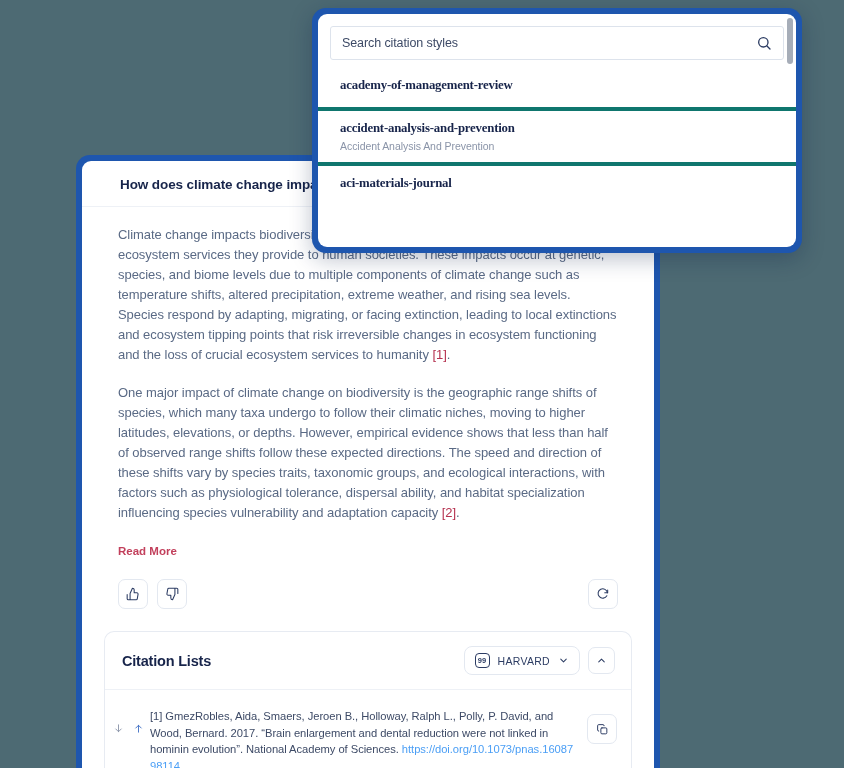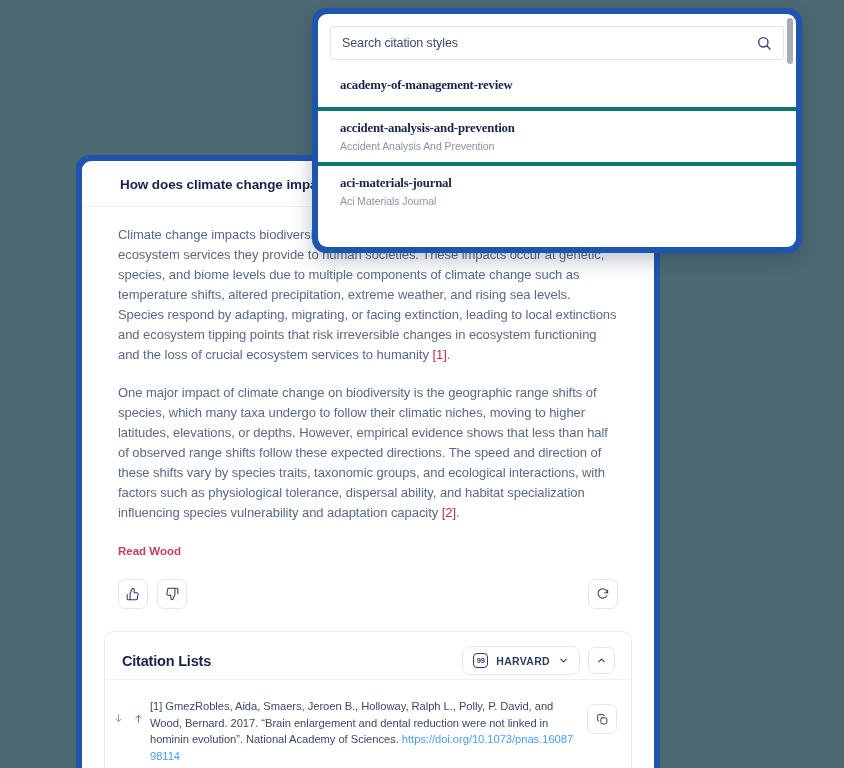--- a/index.html
+++ b/index.html
@@ -102,21 +102,21 @@
     border: 1px solid #e7ebf2;
     border-radius: 10px 10px 0 0;
     border-bottom: none;
     background: #fff;
     overflow: hidden;
   }
 
   .citation-head {
     display: flex;
     align-items: center;
-    padding: 14px 16px 4px 17px;
+    padding: 14px 16px 14px 17px;
     border-bottom: 1px solid #eef1f6;
   }
 
   .citation-head-title {
     font-size: 14.5px;
     font-weight: 700;
     color: #17244a;
     letter-spacing: -0.2px;
   }
 
@@ -140,21 +140,21 @@
     font-weight: 700;
     color: #2c3c63;
     display: flex;
     align-items: center;
     justify-content: center;
     line-height: 1;
   }
 
   .style-label {
     font-size: 10.5px;
-    font-weight: 700;
+    font-weight: 400;
     color: #2c3c63;
     letter-spacing: 0.3px;
   }
 
   .collapse-btn {
     width: 27px;
     height: 27px;
     border: 1px solid #e3e8f0;
     border-radius: 7px;
     background: #fff;
@@ -311,21 +311,21 @@
     <div class="answer-body">
 
       <p class="para">
         <span>Climate change impacts biodiversity profoundly, threatening species survival and the ecosystem services they provide to human societies. These impacts occur at genetic, species, and biome levels due to multiple components of climate change such as temperature shifts, altered precipitation, extreme weather, and rising sea levels. Species respond by adapting, migrating, or facing extinction, leading to local extinctions and ecosystem tipping points that risk irreversible changes in ecosystem functioning and the loss of crucial ecosystem services to humanity </span><span class="cite-ref">[1]</span><span>.</span>
       </p>
 
       <p class="para">
         <span>One major impact of climate change on biodiversity is the geographic range shifts of species, which many taxa undergo to follow their climatic niches, moving to higher latitudes, elevations, or depths. However, empirical evidence shows that less than half of observed range shifts follow these expected directions. The speed and direction of these shifts vary by species traits, taxonomic groups, and ecological interactions, with factors such as physiological tolerance, dispersal ability, and habitat specialization influencing species vulnerability and adaptation capacity </span><span class="cite-ref">[2]</span><span>.</span>
       </p>
 
-      <span class="read-more">Read Wood</span>
+      <span class="read-more">Read More</span>
     </div>
 
     <div class="action-row">
       <div class="icon-btn">
         <svg width="14" height="14" viewBox="0 0 24 24" fill="none" stroke="#2c3c63" stroke-width="1.8" stroke-linecap="round" stroke-linejoin="round">
           <path d="M7 22V11M2 13v7a2 2 0 0 0 2 2h13.3a2 2 0 0 0 2-1.7l1.4-8a2 2 0 0 0-2-2.3H14V5a3 3 0 0 0-3-3l-4 9"></path>
         </svg>
       </div>
       <div class="icon-btn">
         <svg width="14" height="14" viewBox="0 0 24 24" fill="none" stroke="#2c3c63" stroke-width="1.8" stroke-linecap="round" stroke-linejoin="round">
@@ -405,21 +405,20 @@
         <div class="style-item-id">academy-of-management-review</div>
       </div>
 
       <div class="style-item">
         <div class="style-item-id">accident-analysis-and-prevention</div>
         <div class="style-item-name">Accident Analysis And Prevention</div>
       </div>
 
       <div class="style-item">
         <div class="style-item-id">aci-materials-journal</div>
-        <div class="style-item-name">Aci Materials Journal</div>
       </div>
 
 
     </div>
 
     <div class="dd-scrollbar">
       <div class="dd-thumb"></div>
     </div>
 
   </div>

